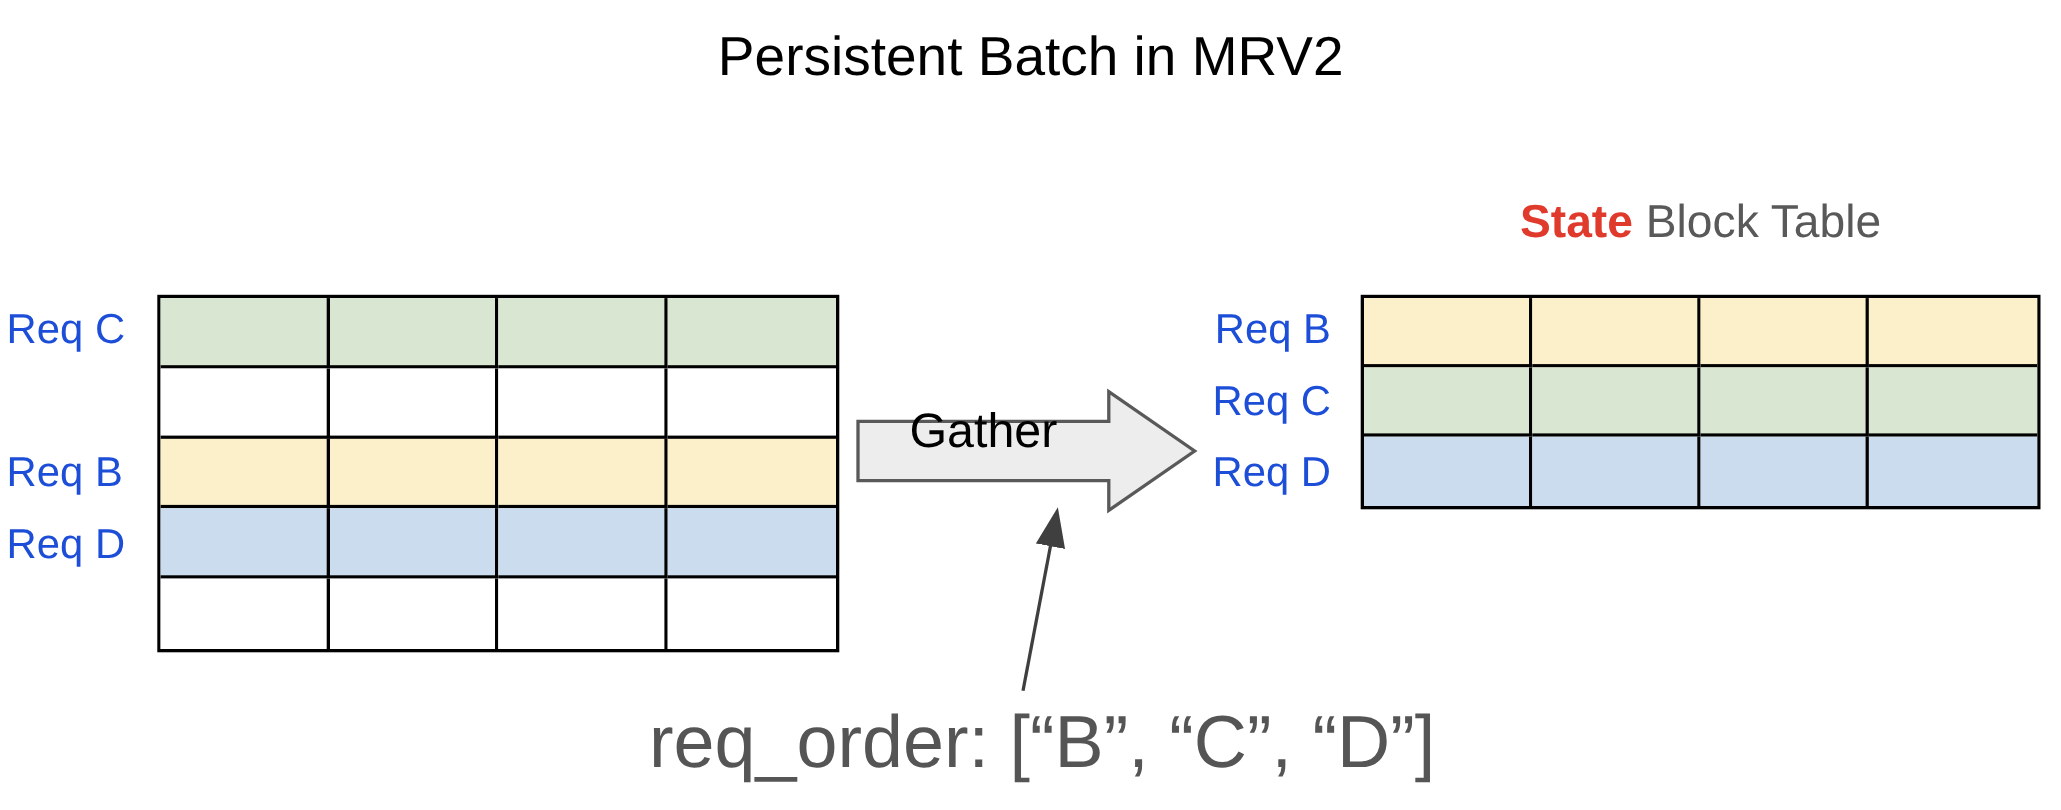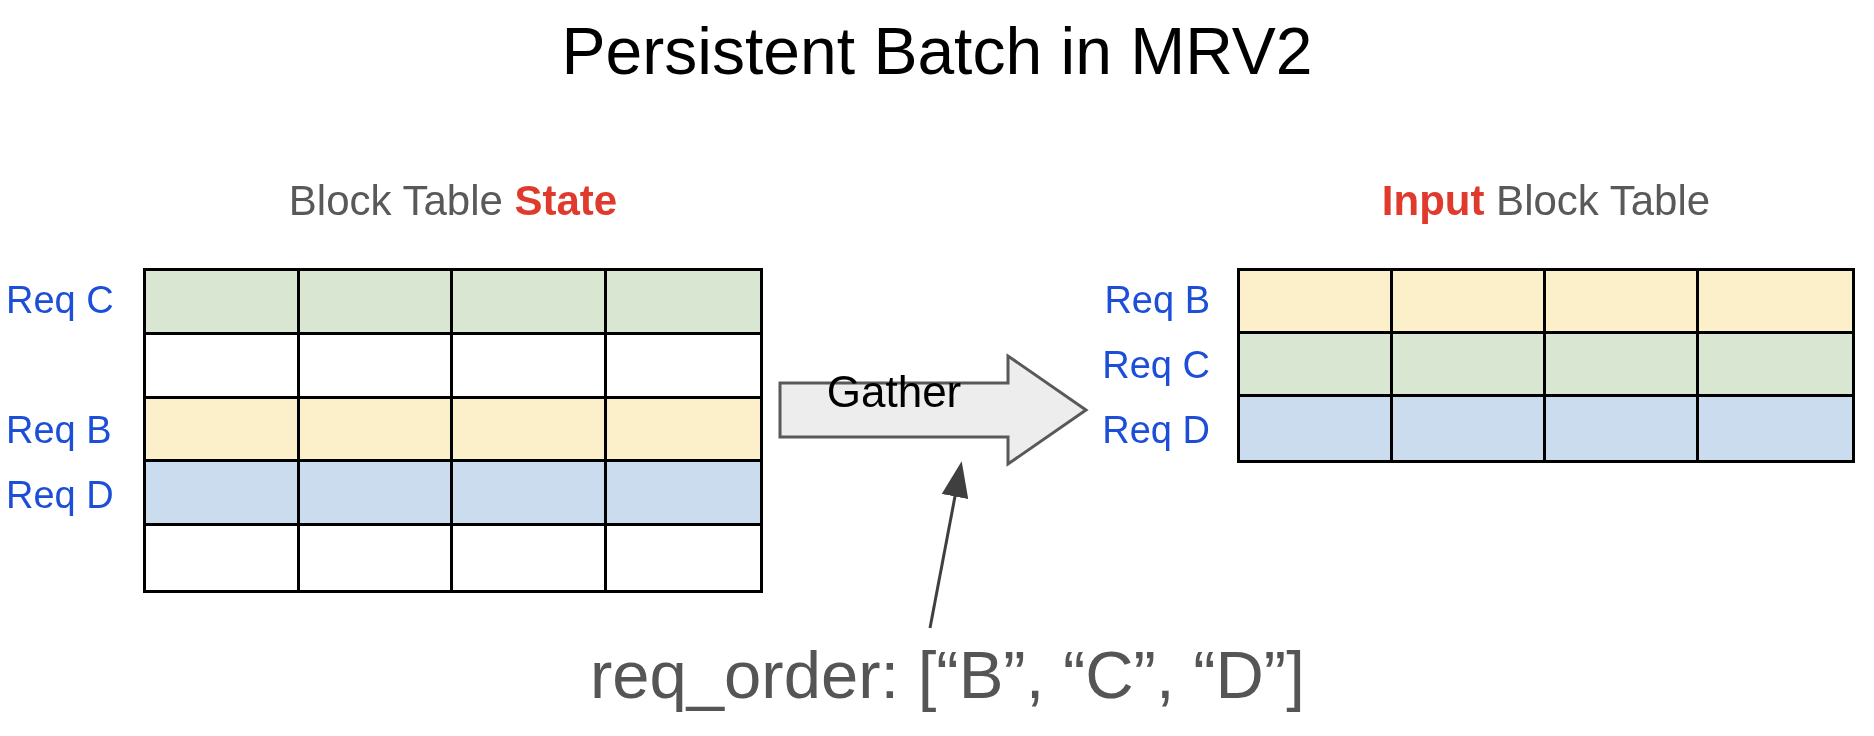--- a/index.html
+++ b/index.html
@@ -9,21 +9,21 @@
     height: 736px;
     background: #ffffff;
     font-family: "Liberation Sans", sans-serif;
     overflow: hidden;
   }
   .title {
     position: absolute;
     top: 8px; left: 0;
     width: 100%;
     text-align: center;
-    font-size: 66px;
+    font-size: 50px;
     line-height: 86px;
     color: #000000;
     white-space: nowrap;
   }
   .table-heading {
     position: absolute;
     top: 176px;
     text-align: center;
     font-size: 42px;
     line-height: 50px;
@@ -76,26 +76,23 @@
     white-space: nowrap;
   }
 </style>
 </head>
 <body>
 
 <div class="canvas">
 
   <div class="title">Persistent Batch in MRV2</div>
 
-  <div class="table-heading heading-left">
-    <span>Block Table </span><span class="hl-red">State</span>
-  </div>
 
   <div class="table-heading heading-right">
-    <span class="hl-red">Input</span><span> Block Table</span>
+    <span class="hl-red">State</span><span> Block Table</span>
   </div>
 
   <div id="left-table" class="block-table" style="left: 143px; top: 268px; width: 620px; height: 325px; grid-template-columns: repeat(4, 1fr); grid-template-rows: repeat(5, 1fr);">
       <div class="block-cell" style="background: rgb(217, 231, 210); border-right: 3px solid rgb(0, 0, 0); border-bottom: 3px solid rgb(0, 0, 0);"></div>
       <div class="block-cell" style="background: rgb(217, 231, 210); border-right: 3px solid rgb(0, 0, 0); border-bottom: 3px solid rgb(0, 0, 0);"></div>
       <div class="block-cell" style="background: rgb(217, 231, 210); border-right: 3px solid rgb(0, 0, 0); border-bottom: 3px solid rgb(0, 0, 0);"></div>
       <div class="block-cell" style="background: rgb(217, 231, 210); border-right: none; border-bottom: 3px solid rgb(0, 0, 0);"></div>
       <div class="block-cell" style="background: rgb(255, 255, 255); border-right: 3px solid rgb(0, 0, 0); border-bottom: 3px solid rgb(0, 0, 0);"></div>
       <div class="block-cell" style="background: rgb(255, 255, 255); border-right: 3px solid rgb(0, 0, 0); border-bottom: 3px solid rgb(0, 0, 0);"></div>
       <div class="block-cell" style="background: rgb(255, 255, 255); border-right: 3px solid rgb(0, 0, 0); border-bottom: 3px solid rgb(0, 0, 0);"></div>

